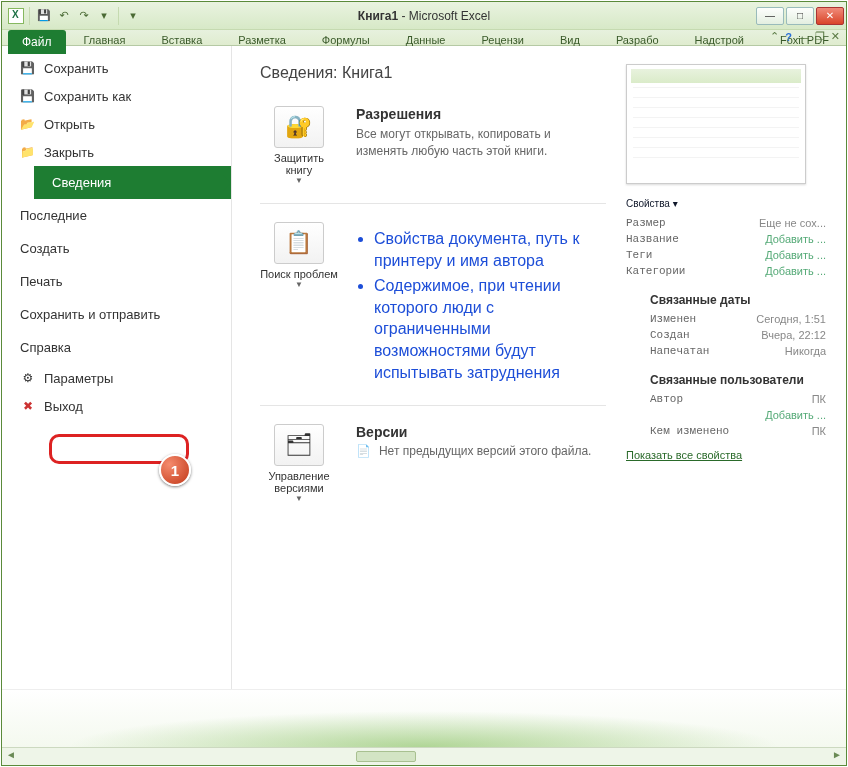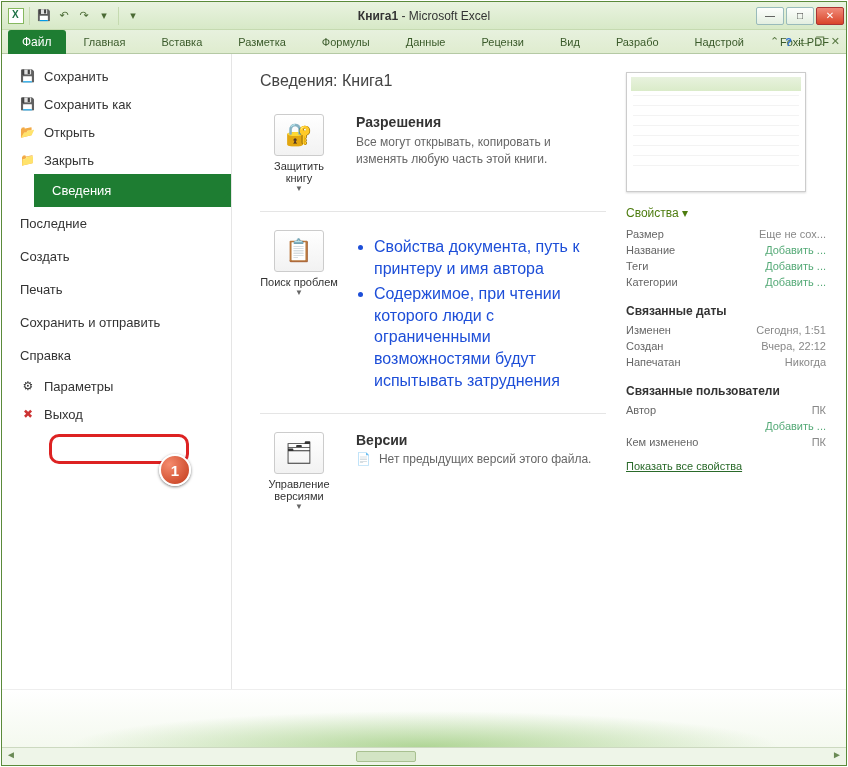--- a/index.html
+++ b/index.html
@@ -11,21 +11,21 @@
 .qat .xl-icon { width: 16px; height: 16px; background: #fff; border: 1px solid #86b85f; position: relative; }
 .qat .xl-icon::after { content:"X"; position:absolute; left:3px; top:0; font-size:10px; font-weight:bold; color:#1e7145; }
 .qat-sep { width:1px; height:18px; background:#c5dab0; margin:0 3px; }
 .qat-btn { width:18px; height:18px; display:flex; align-items:center; justify-content:center; color:#4a6a34; font-size:11px; }
 .title-text { position:absolute; left:50%; transform:translateX(-50%); font-size: 12px; }
 .title-text .doc { font-weight:bold; }
 .winbtns { margin-left:auto; display:flex; padding-right:2px; gap:2px; }
 .winbtn { width:28px; height:18px; border:1px solid #9bb; border-radius:2px; background:linear-gradient(#fdfefd,#e3efe0); display:flex; align-items:center; justify-content:center; font-size:10px; color:#333; }
 .winbtn.close { background:linear-gradient(#f08b7a,#d94428); color:#fff; border-color:#a33; }
 
-.ribbon-tabs { height:24px; background:linear-gradient(#e7f1de,#dfeccf); display:flex; align-items:center; font-size:11px; color:#3a5a2a; border-bottom:1px solid #b5c9a4; padding-left:6px; position:relative; }
+.ribbon-tabs { height:16px; background:linear-gradient(#e7f1de,#dfeccf); display:flex; align-items:flex-start; font-size:11px; color:#3a5a2a; border-bottom:1px solid #b5c9a4; padding-left:6px; position:relative; }
 .tab { padding:4px 18px; cursor:default; white-space:nowrap; }
 .tab.file { background:#1e7d32; color:#fff; border-radius:3px 3px 0 0; padding:5px 14px; font-size:12px; }
 .ribbon-help { position:absolute; right:6px; display:flex; gap:6px; align-items:center; font-size:11px; color:#5a7a44; }
 .ribbon-help span { cursor:default; }
 
 .backstage { flex:1; display:flex; background:#fff; min-height:0; }
 .bs-nav { width:230px; background:#fff; border-right:1px solid #e5e5e5; padding-top:8px; }
 .nav-item { display:flex; align-items:center; gap:8px; padding:6px 18px; font-size:13px; color:#333; cursor:default; position:relative; }
 .nav-item.selected { background:#1e7d32; color:#fff;margin-left:32px; }
 .nav-item.selected::after { content:""; position:absolute; right:-8px; top:50%; transform:translateY(-50%); border:8px solid transparent; border-left-color:#1e7d32; }
@@ -47,26 +47,26 @@
 .sec-body h3 { font-size:14px; color:#333; margin-bottom:4px; font-weight:600; }
 .sec-body p { font-size:12px; color:#666; line-height:1.4; }
 .sec-body ul { margin:6px 0 0 18px; font-size:16px; color:#1d4ed8; }
 .sec-body ul li { margin-bottom:4px; line-height:1.35; }
 .ver-row { display:flex; gap:8px; align-items:flex-start; font-size:12px; color:#666; }
 
 .bs-right { width:200px; font-size:11px; color:#555; }
 .thumb { width:180px; height:120px; border:1px solid #ccc; background:#fff; margin-bottom:14px; position:relative; box-shadow:0 1px 2px rgba(0,0,0,0.15); }
 .thumb::before { content:""; position:absolute; left:4px; right:4px; top:4px; height:14px; background:linear-gradient(#e8f2de,#daebc9); }
 .thumb::after { content:""; position:absolute; left:6px; right:6px; top:22px; bottom:18px; background:repeating-linear-gradient(to bottom,#f3f3f3 0,#f3f3f3 1px,#fff 1px,#fff 10px),repeating-linear-gradient(to right,#f3f3f3 0,#f3f3f3 1px,#fff 1px,#fff 18px); }
-.prop-head { font-size:12px; color:#4d7c0f; margin-bottom:6px; }
+.prop-head { font-size:10px; color:#0f172a; margin-bottom:6px; }
 .prop-row { display:flex; justify-content:space-between; padding:2px 0; }
-.prop-row .k { color:#666; }
+.prop-row .k { color:#666;font-family:Liberation Mono, monospace; }
 .prop-row .v { color:#888; }
 .prop-row .v.link { color:#5a7; }
-.prop-sec { margin-top:14px; }
+.prop-sec { margin-top:14px;margin-left:24px; }
 .prop-sec h4 { font-size:12px; font-weight:600; color:#333; margin-bottom:4px; }
 .show-all { color:#2a6a2a; text-decoration:underline; font-size:11px; margin-top:10px; display:inline-block; }
 
 .scrollbar-h { height:18px; background:#eef5e8; border-top:1px solid #ccd9c0; position:relative; }
 .scrollbar-h::before { content:"◄"; position:absolute; left:4px; top:1px; font-size:10px; color:#6a8a55; }
 .scrollbar-h::after { content:"►"; position:absolute; right:4px; top:1px; font-size:10px; color:#6a8a55; }
 .scrollbar-h .thumb-h { position:absolute; left:42%; top:3px; width:60px; height:11px; background:#d3e4c4; border:1px solid #a8c090; border-radius:2px; }
 
 .footer-glow { height:58px; background: radial-gradient(ellipse 60% 90% at 50% 100%, rgba(130,190,90,0.6), rgba(255,255,255,0) 70%), linear-gradient(#fff,#f4f9ef); border-top:1px solid #eee; }
 </style>

